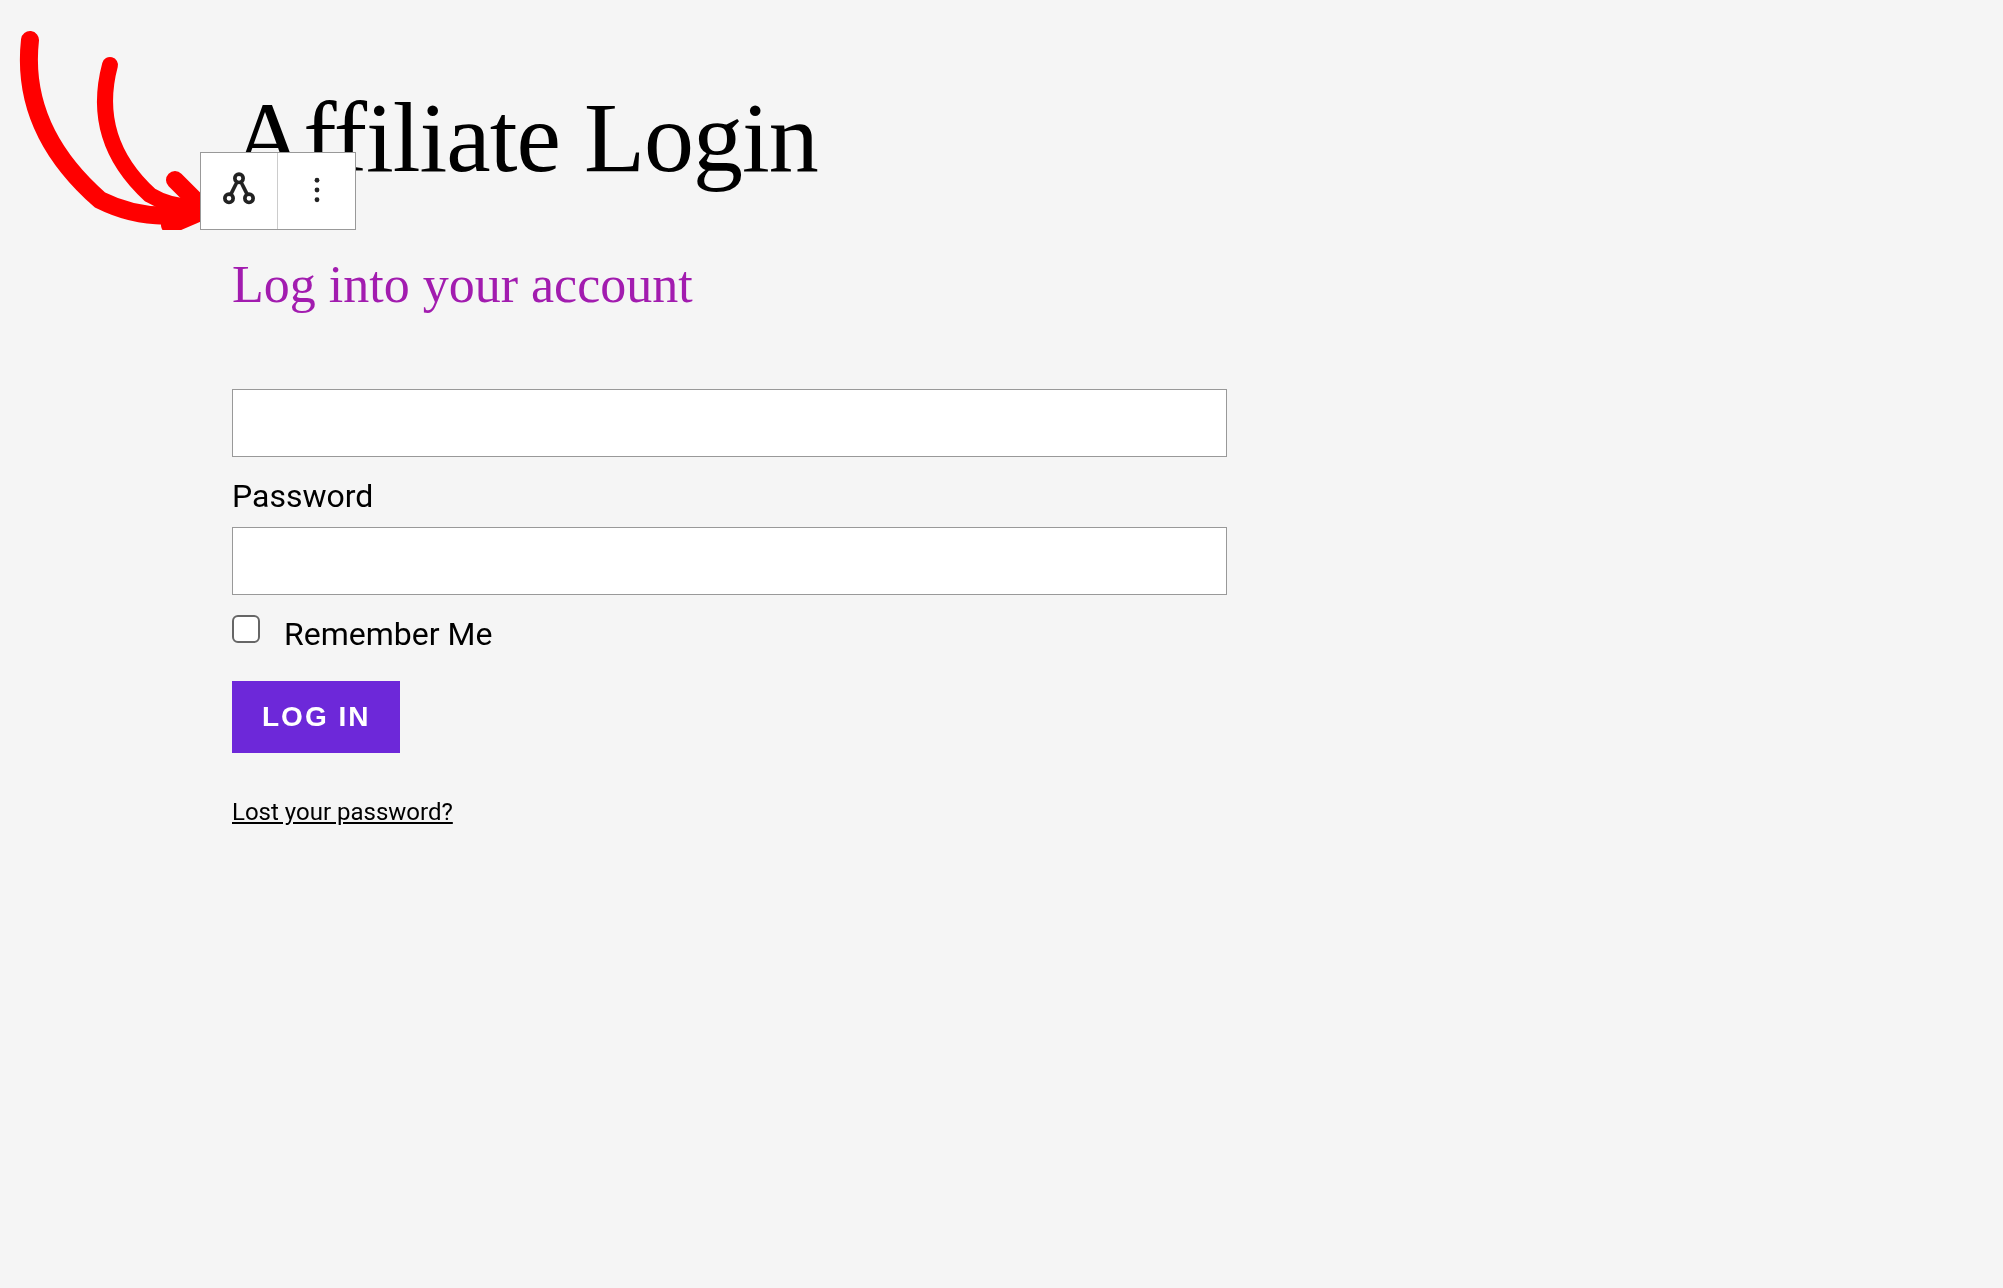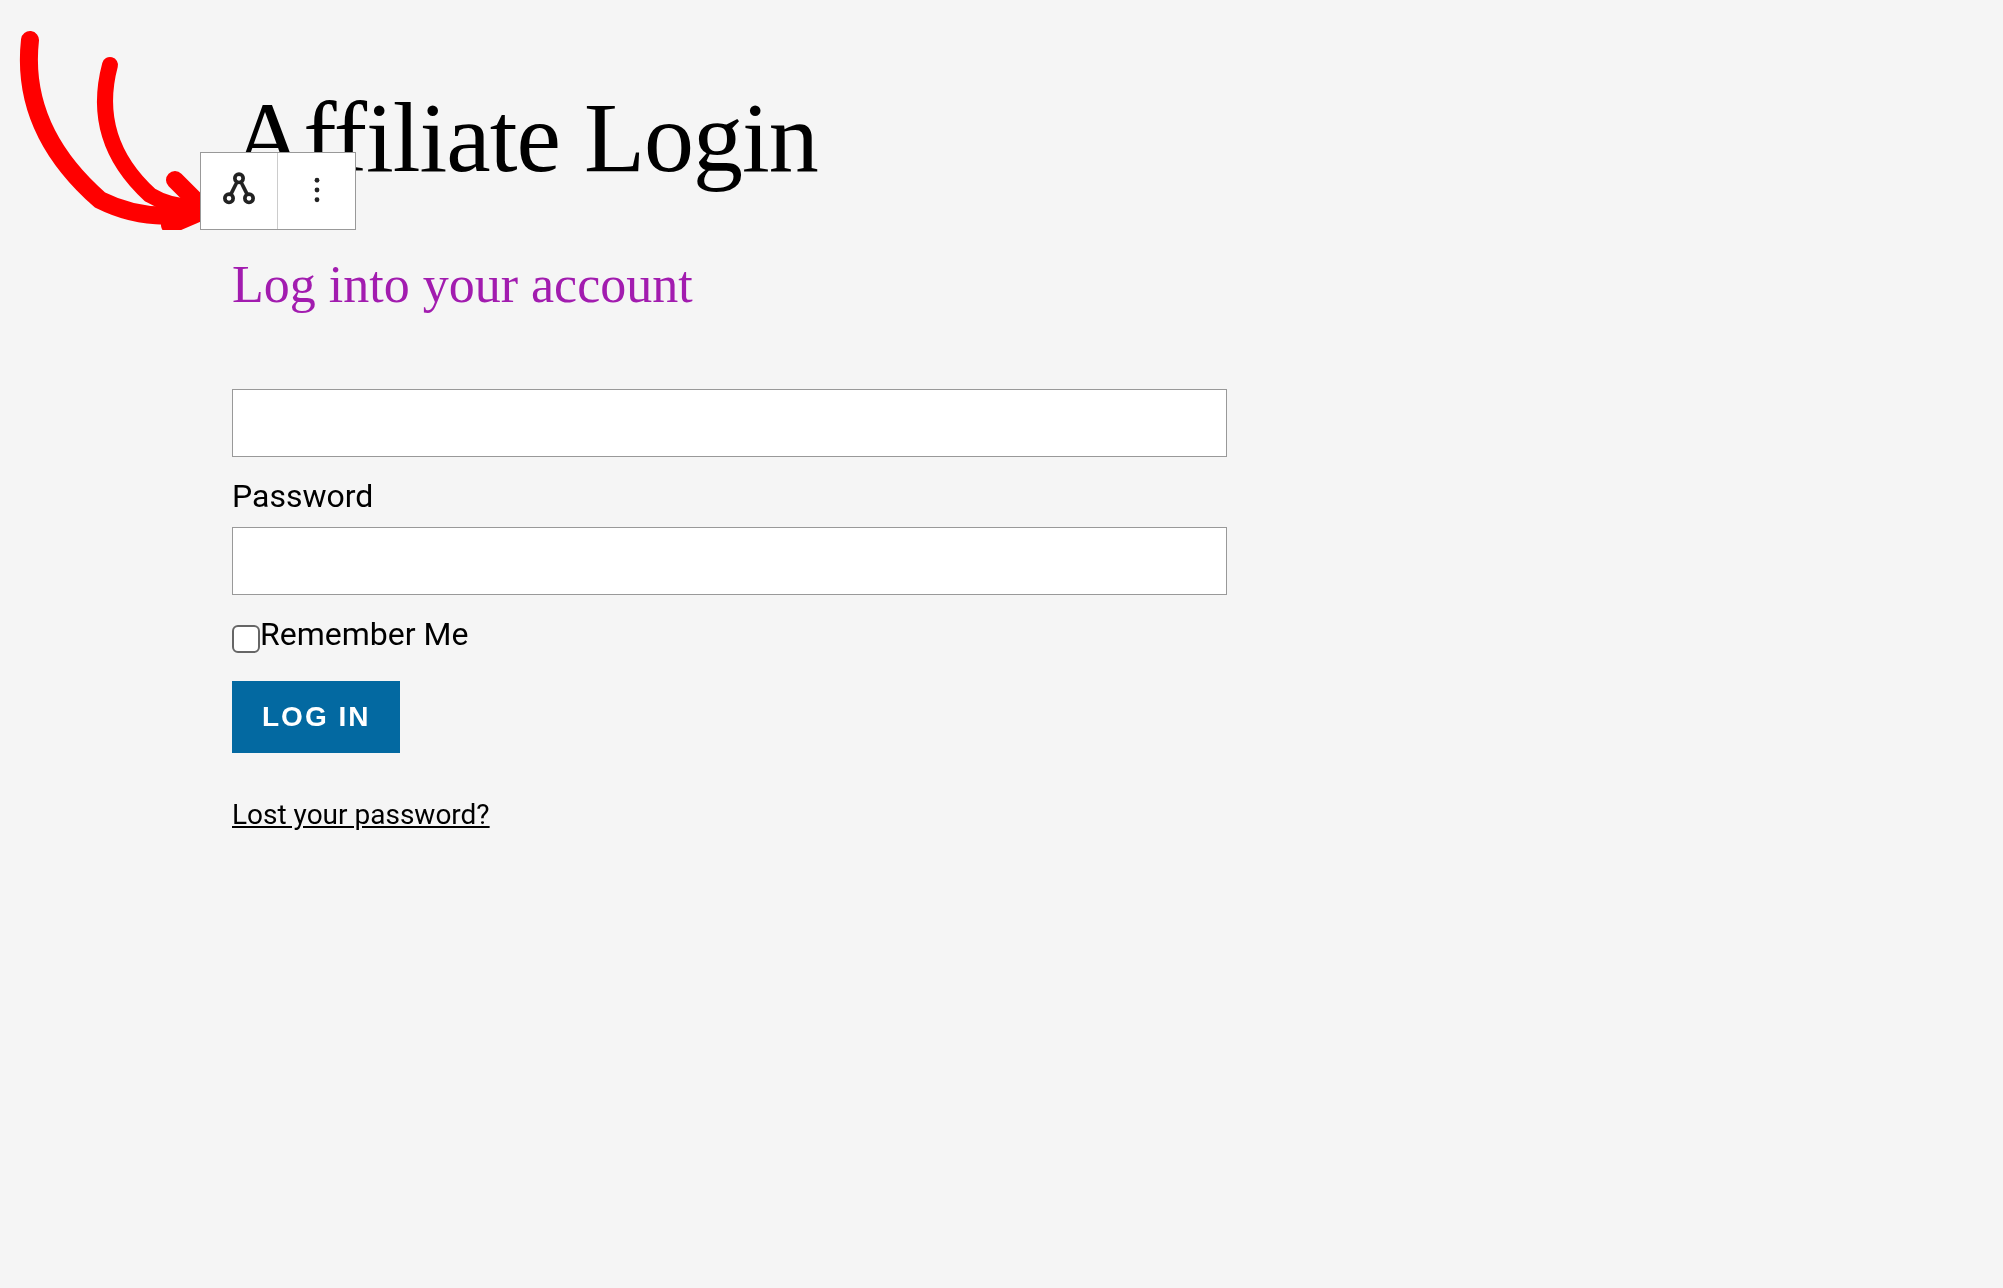--- a/index.html
+++ b/index.html
@@ -70,51 +70,51 @@
       height: 68px;
       border: 1px solid #999;
       background: #fff;
       font-size: 28px;
       padding: 0 12px;
       margin-bottom: 20px;
       display: block;
     }
     .checkbox-row {
       display: flex;
-      align-items: flex-end;
+      align-items: flex-start;
       margin-bottom: 28px;
-      gap: 0;
+      gap: 24px;
     }
     .checkbox {
       width: 28px;
       height: 28px;
       border: 2px solid #666;
       border-radius: 6px;
       background: #fff;
       appearance: none;
       cursor: pointer;
     }
     .checkbox-label {
       font-size: 32px;
       color: #000;
     }
     .login-btn {
-      background: #0369a1;
+      background: #6d28d9;
       color: #fff;
       border: none;
       padding: 20px 30px;
       font-size: 28px;
       font-weight: 700;
       letter-spacing: 2px;
       cursor: pointer;
       margin-bottom: 45px;
       display: inline-block;
     }
     .lost-password {
-      font-size: 28px;
+      font-size: 24px;
       color: #000;
       text-decoration: underline;
       cursor: pointer;
       display: inline-block;
     }
     .annotation-arrow {
       position: absolute;
       left: 10px;
       top: 30px;
       pointer-events: none;

